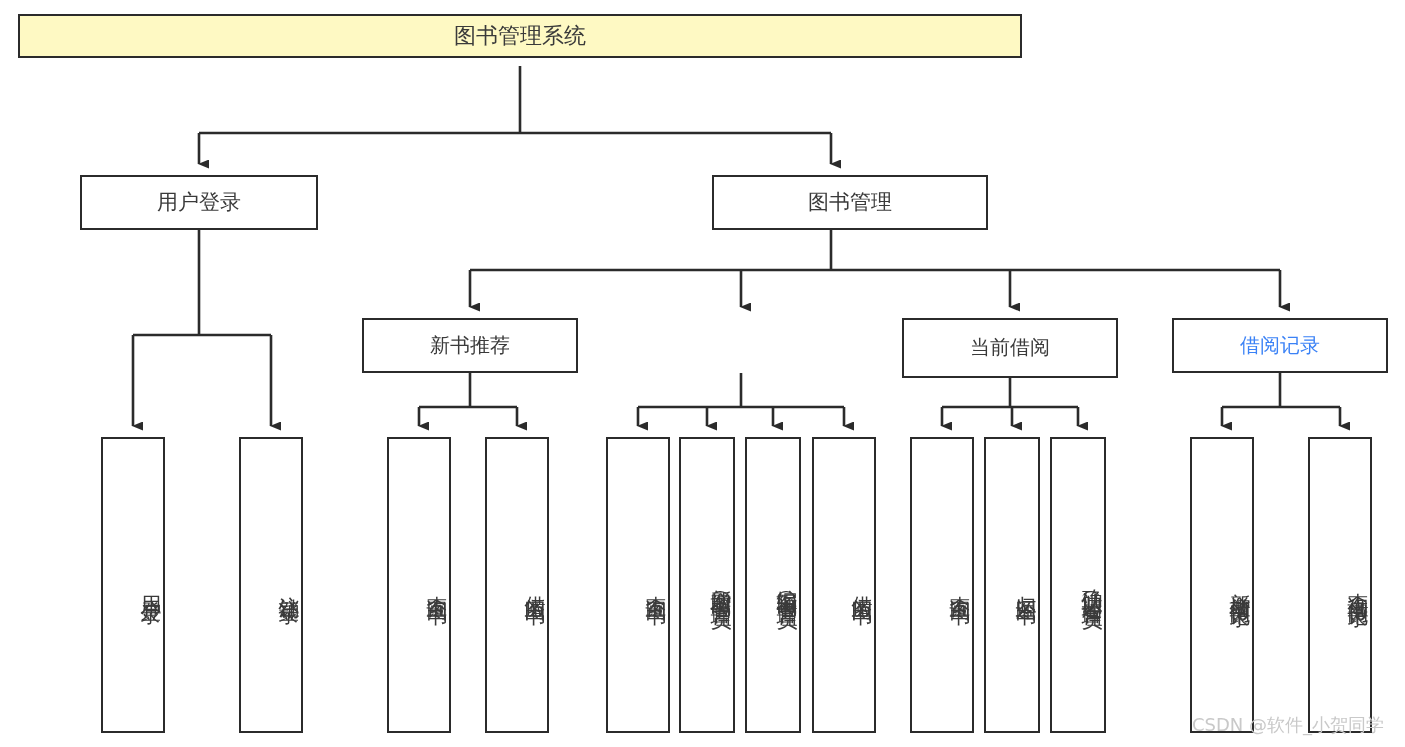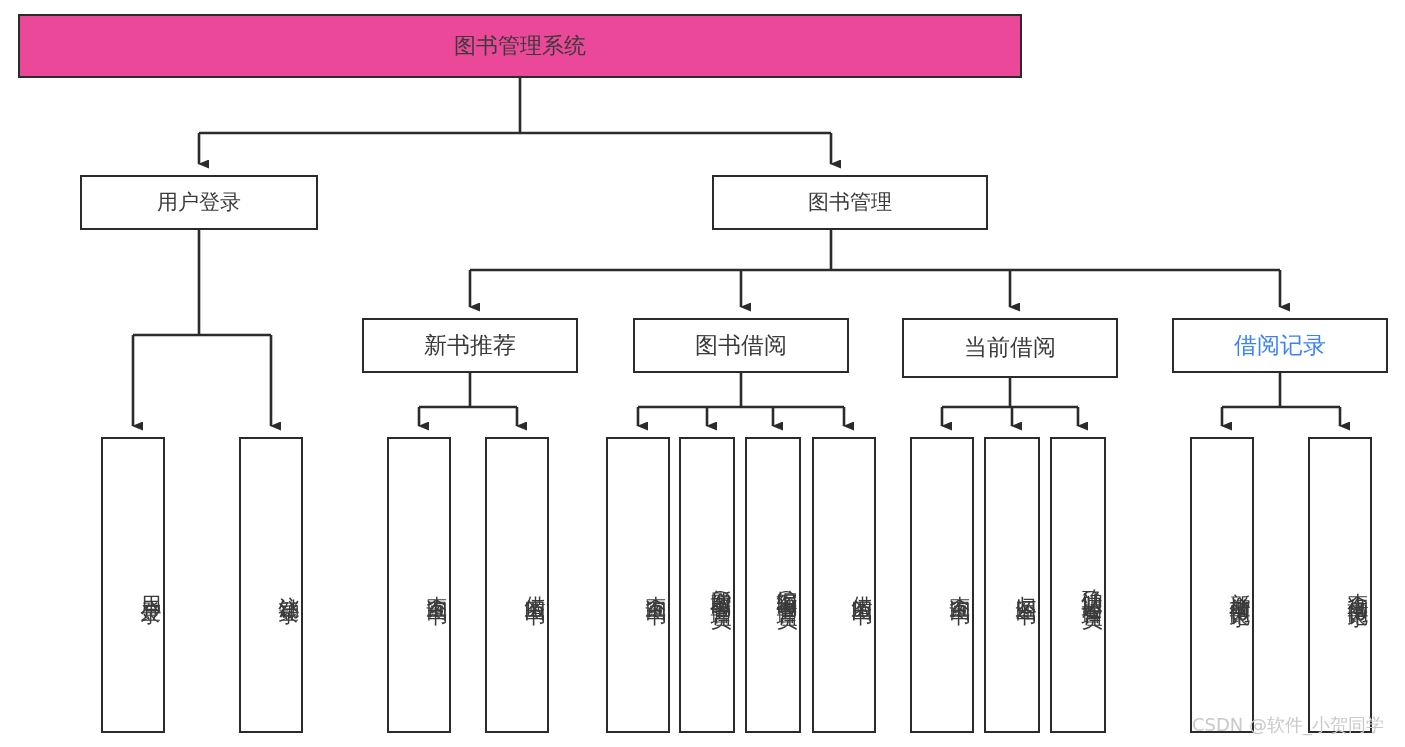--- a/index.html
+++ b/index.html
@@ -37,21 +37,21 @@
     line-height: 1.18;
     text-align: center;
   }
   .node.root {
     font-size: 22px;
   }
   .node.level2 {
     font-size: 21px;
   }
   .node.level3 {
-    font-size: 23px;
+    font-size: 20px;
   }
   .node.leaf {
     font-size: 21px;
     writing-mode: vertical-rl;
     text-orientation: upright;
     letter-spacing: 3px;
     padding: 14px 0 14px 0;
     align-items: flex-start;
     justify-content: center;
   }
@@ -119,36 +119,33 @@
       <path d="M 1012 407 L 1012 426" marker-end="url(#arrowhead)"></path>
       <path d="M 1078 407 L 1078 426" marker-end="url(#arrowhead)"></path>
 
       <path d="M 1280 373 L 1280 407"></path>
       <path d="M 1222 407 L 1340 407"></path>
       <path d="M 1222 407 L 1222 426" marker-end="url(#arrowhead)"></path>
       <path d="M 1340 407 L 1340 426" marker-end="url(#arrowhead)"></path>
     </g>
   </svg>
 
-  <div class="node root" style="left: 18px; top: 14px; width: 1004px; height: 64px; border-color: rgb(43, 43, 43); background: #ec4899; color: rgb(58, 58, 58);">
+  <div class="node root" style="left: 18px; top: 14px; width: 1004px; height: 44px; border-color: rgb(43, 43, 43); background: #fef9c3; color: rgb(58, 58, 58);">
     <span>图书管理系统</span>
   </div>
 
   <div class="node level2" style="left: 80px; top: 175px; width: 238px; height: 55px; border-color: rgb(43, 43, 43); background: rgb(255, 255, 255); color: rgb(58, 58, 58);">
     <span>用户登录</span>
   </div>
   <div class="node level2" style="left: 712px; top: 175px; width: 276px; height: 55px; border-color: rgb(43, 43, 43); background: rgb(255, 255, 255); color: rgb(58, 58, 58);">
     <span>图书管理</span>
   </div>
 
   <div class="node level3" style="left: 362px; top: 318px; width: 216px; height: 55px; border-color: rgb(43, 43, 43); background: rgb(255, 255, 255); color: rgb(58, 58, 58);">
     <span>新书推荐</span>
-  </div>
-  <div class="node level3" style="left: 633px; top: 318px; width: 216px; height: 55px; border-color: rgb(43, 43, 43); background: rgb(255, 255, 255); color: rgb(58, 58, 58);">
-    <span>图书借阅</span>
   </div>
   <div class="node level3" style="left: 902px; top: 318px; width: 216px; height: 60px; border-color: rgb(43, 43, 43); background: rgb(255, 255, 255); color: rgb(58, 58, 58);">
     <span>当前借阅</span>
   </div>
   <div class="node level3" style="left: 1172px; top: 318px; width: 216px; height: 55px; border-color: rgb(43, 43, 43); background: rgb(255, 255, 255); color: #3b82f6;">
     <span>借阅记录</span>
   </div>
 
   <div class="node leaf" style="left: 101px; top: 437px; width: 64px; height: 296px; border-color: rgb(43, 43, 43); background: rgb(255, 255, 255); color: rgb(58, 58, 58);">
     <span class="vlabel">用户登录</span>

